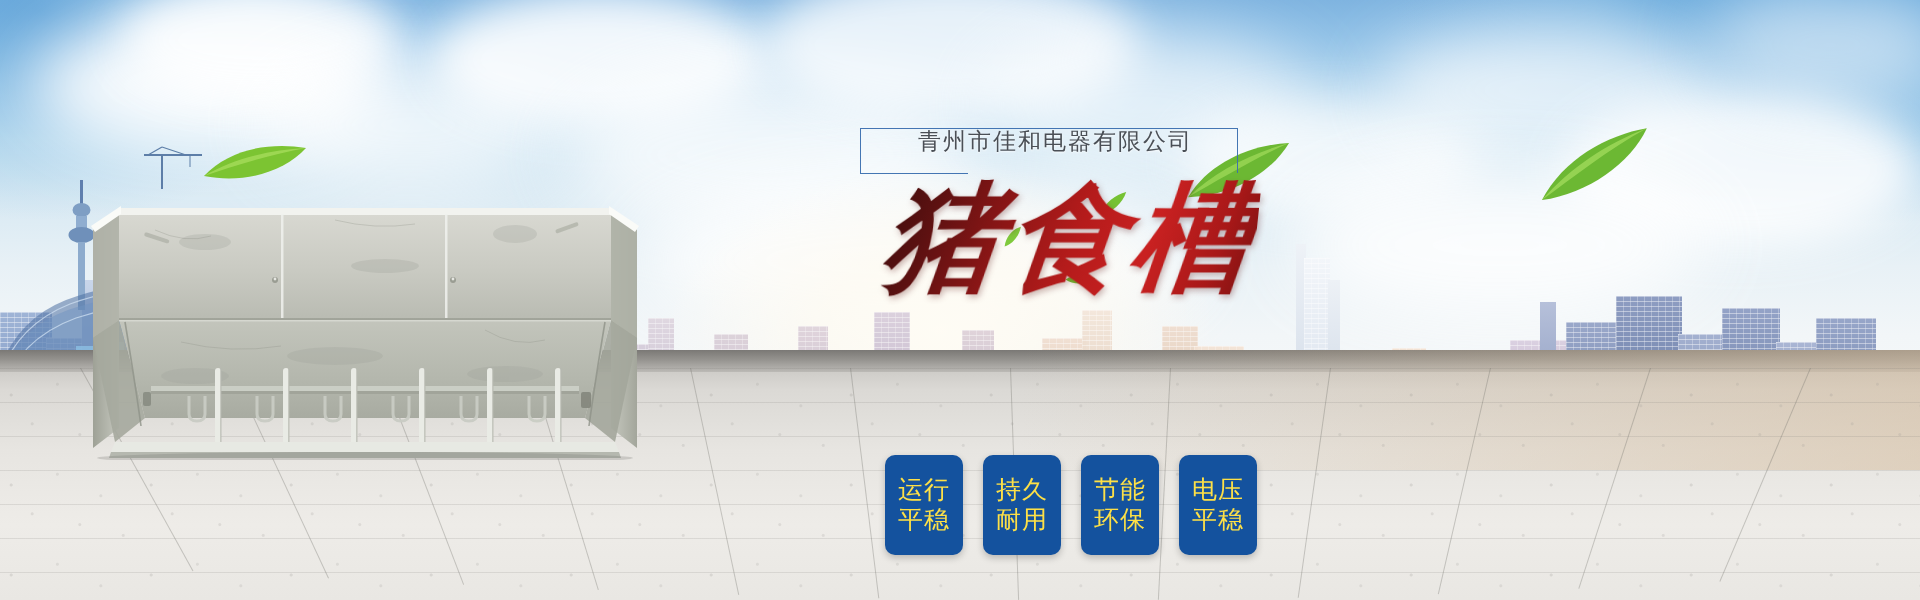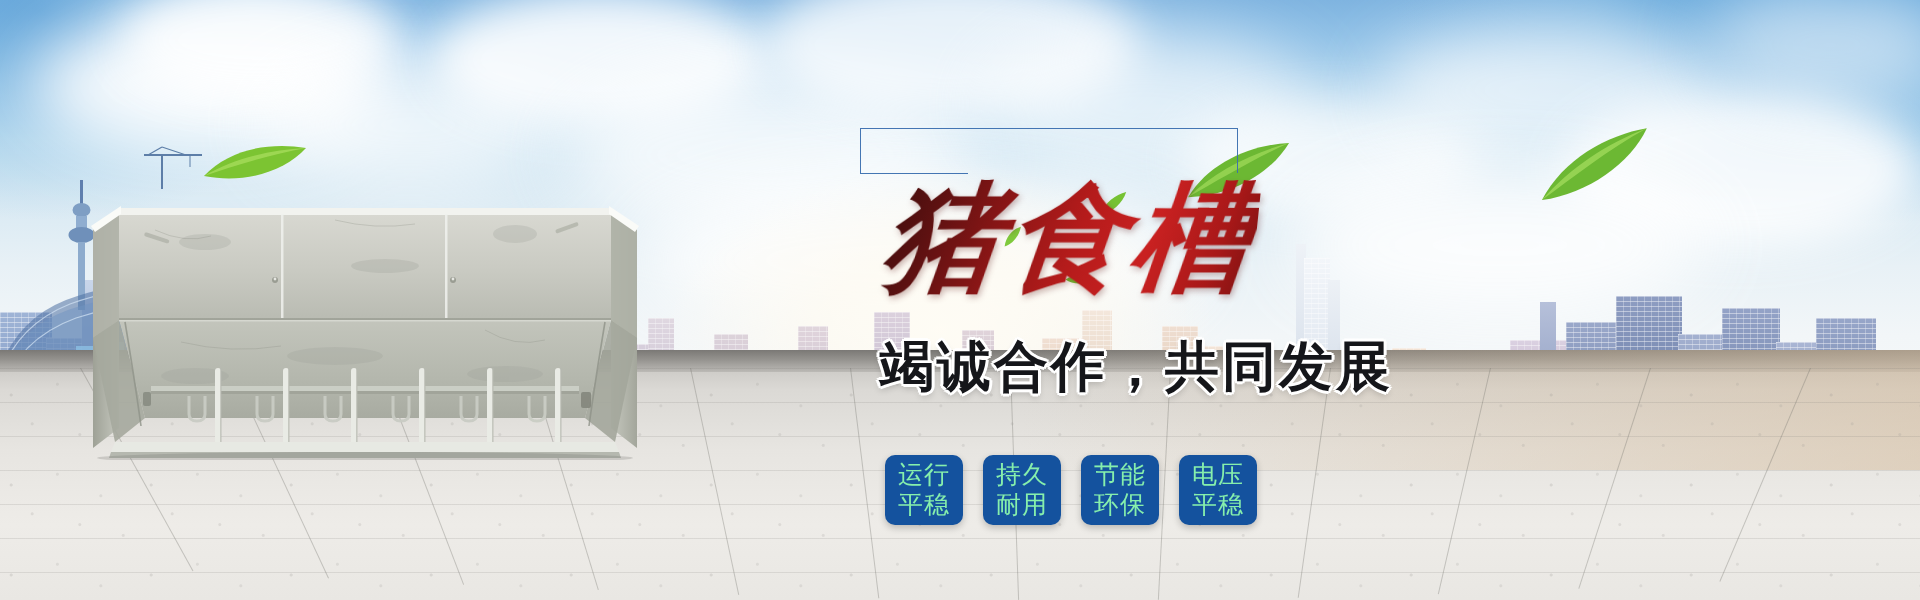--- a/index.html
+++ b/index.html
@@ -147,24 +147,24 @@
     color:#15161a; white-space:nowrap;
     text-shadow:
       -2px -2px 0 #fff,  2px -2px 0 #fff, -2px 2px 0 #fff,  2px 2px 0 #fff,
       -3px 0 0 #fff, 3px 0 0 #fff, 0 -3px 0 #fff, 0 3px 0 #fff,
       0 4px 7px rgba(0,0,0,.22);
   }
 
   
   .badges { position:absolute; left:885px; top:455px; display:flex; gap:20px; }
   .badge {
-    width:78px; height:70px; border-radius:10px;
+    width:78px; height:100px; border-radius:10px;
     background:#14529e;
     display:flex; flex-direction:column; align-items:center; justify-content:center;
-    color:#86efac; font-size:25px; line-height:1.22; letter-spacing:1px;
+    color:#fde047; font-size:25px; line-height:1.22; letter-spacing:1px;
     font-family:"DejaVu Sans", sans-serif; font-weight:400;
     box-shadow:0 3px 7px rgba(0,0,0,.22);
     cursor:pointer;
   }
   .badge b { font-weight:400; display:block; }
 </style>
 </head>
 <body>
 
 <div id="banner">
@@ -519,24 +519,24 @@
   <svg class="leaf" style="left:1000px;top:230px;width:26px;height:14px;transform:rotate(-30deg);" viewBox="0 0 26 14">
     <path d="M 1 11 C 7 3 17 0 25 2 C 19 9 9 13 1 11 Z" fill="#7fc93c"></path>
   </svg>
 
   <svg class="leaf" style="left:1065px;top:272px;width:30px;height:16px;transform:rotate(18deg);" viewBox="0 0 30 16">
     <path d="M 1 12 C 8 3 20 0 29 2 C 22 11 10 15 1 12 Z" fill="#74c033"></path>
   </svg>
 
   <div class="frame"></div>
 
+  <div class="company">青州市佳和电器有限公司</div>
 
   <div class="title">猪食槽</div>
 
-  <div class="subtitle">竭诚合作，共同发展</div>
 
   <div class="badges">
     <div class="badge">
       <b>运行</b>
       <b>平稳</b>
     </div>
     <div class="badge">
       <b>持久</b>
       <b>耐用</b>
     </div>

